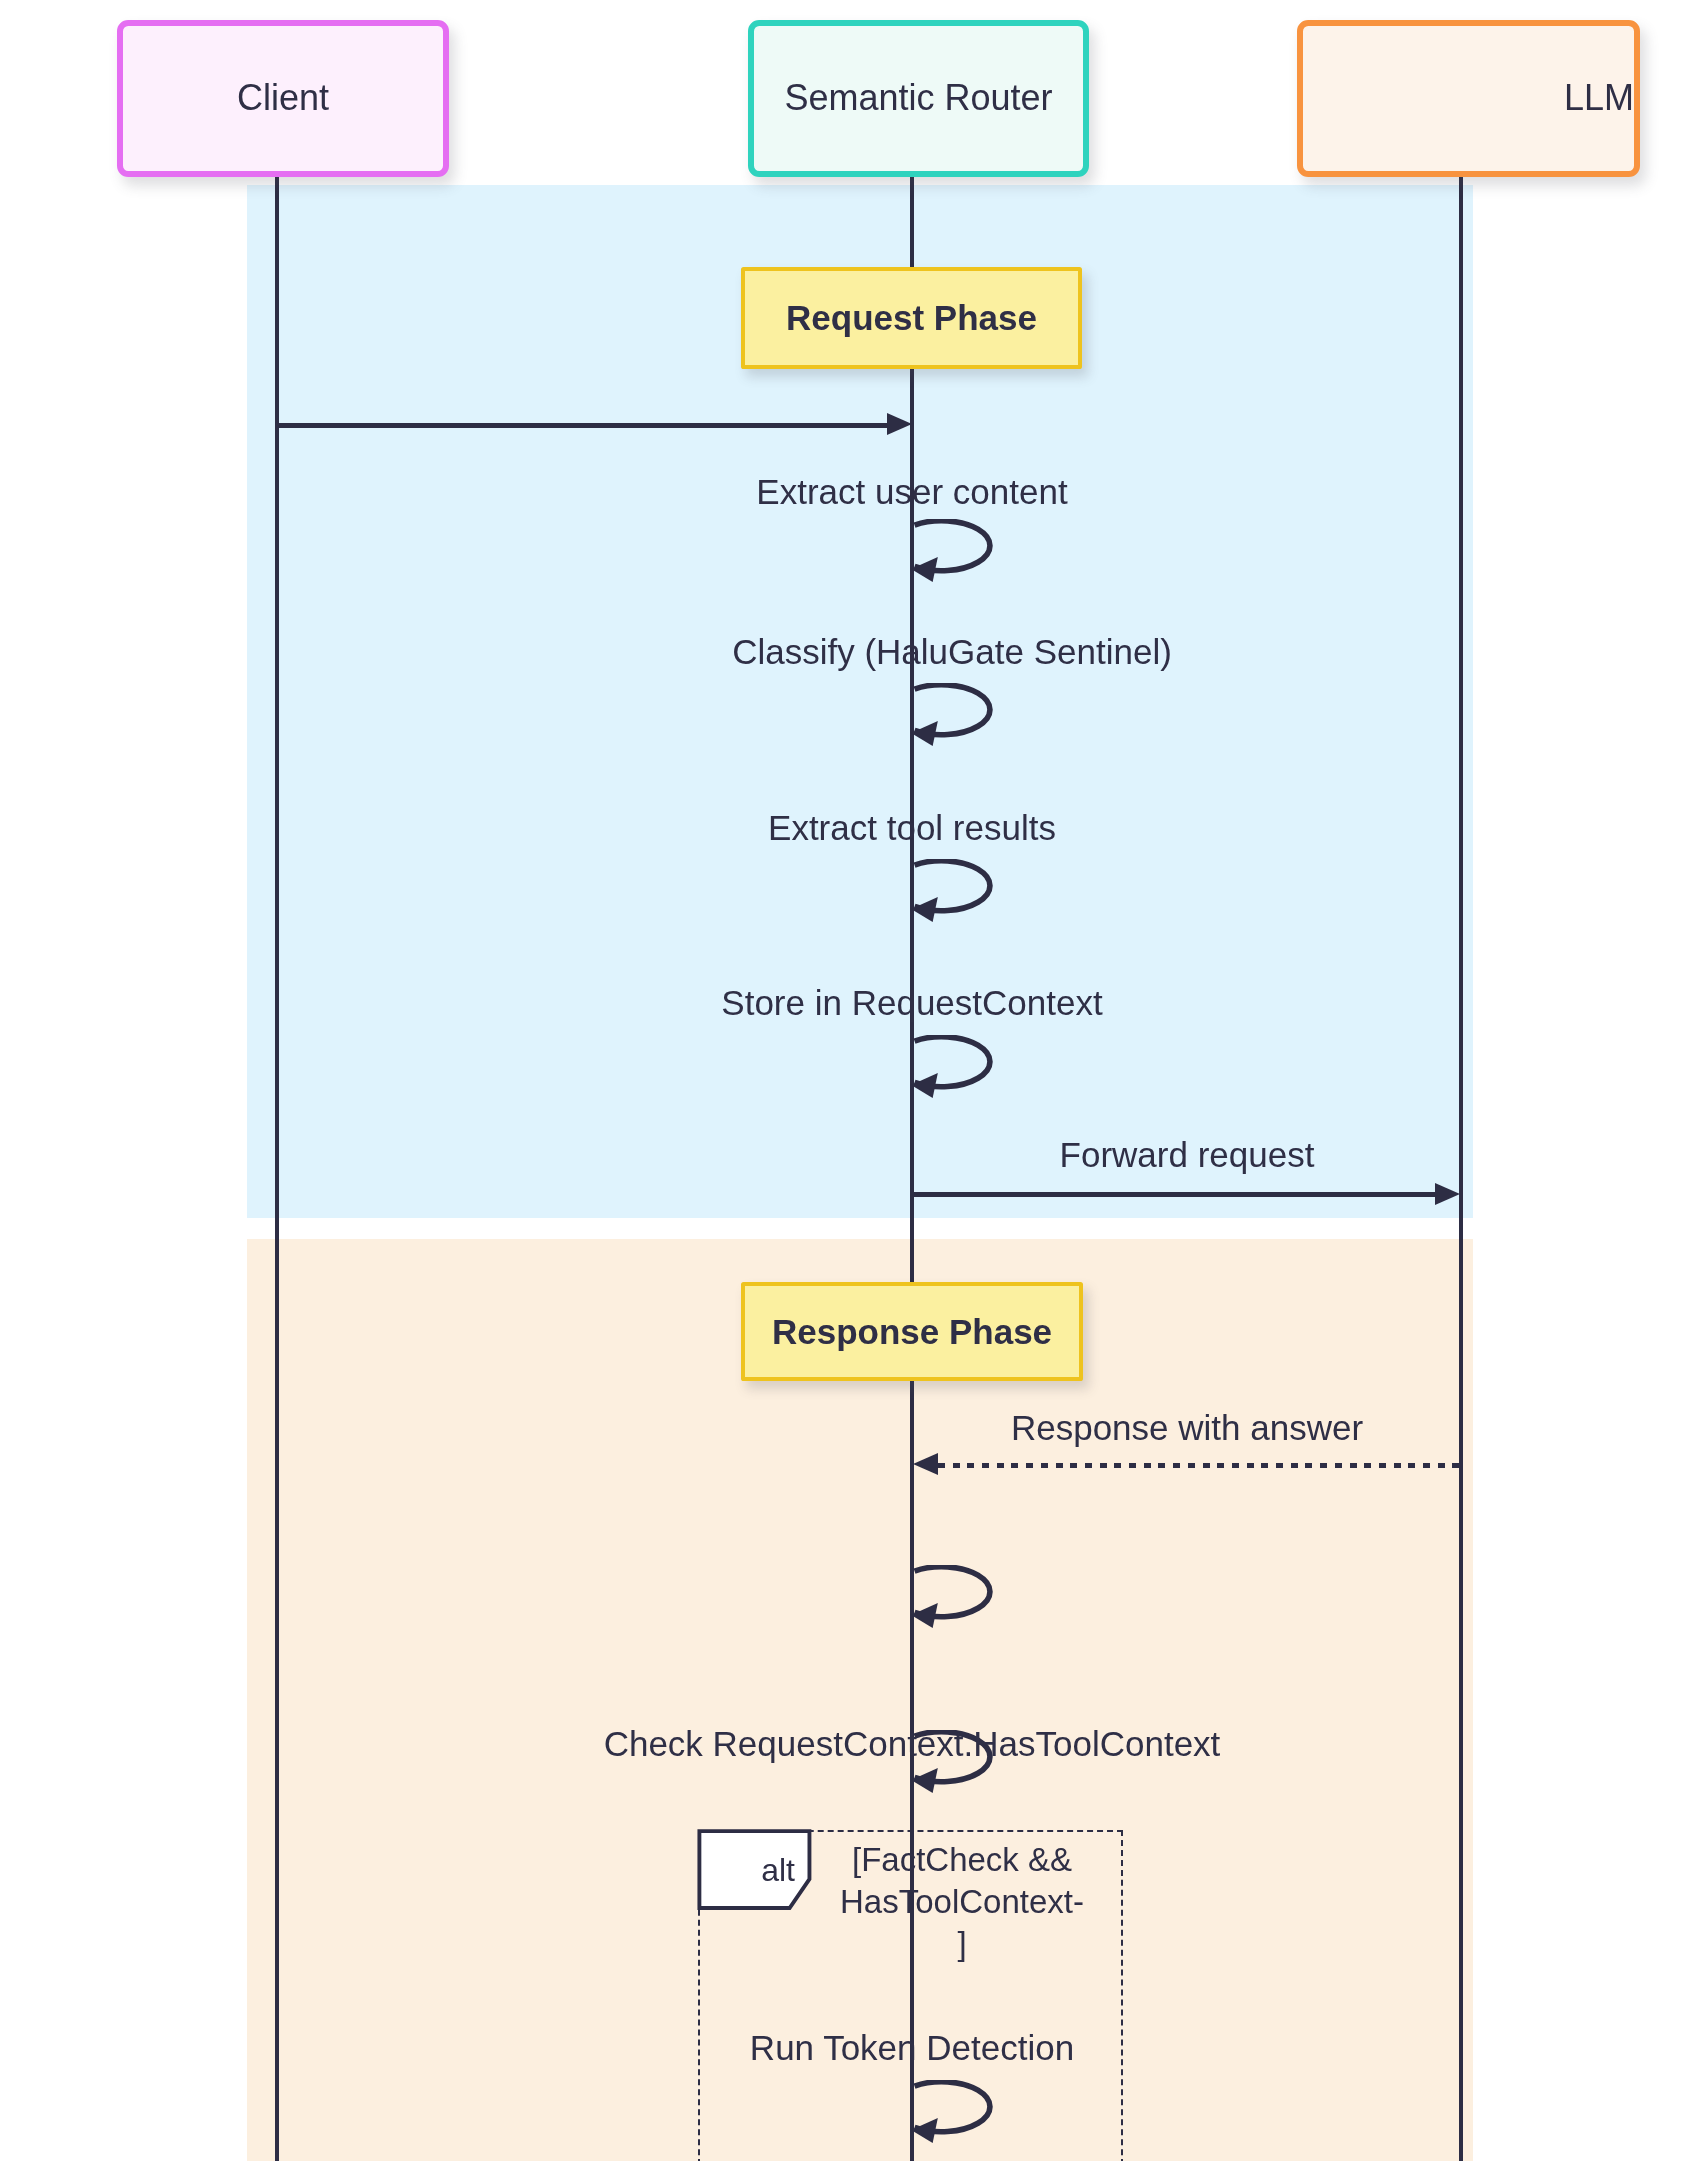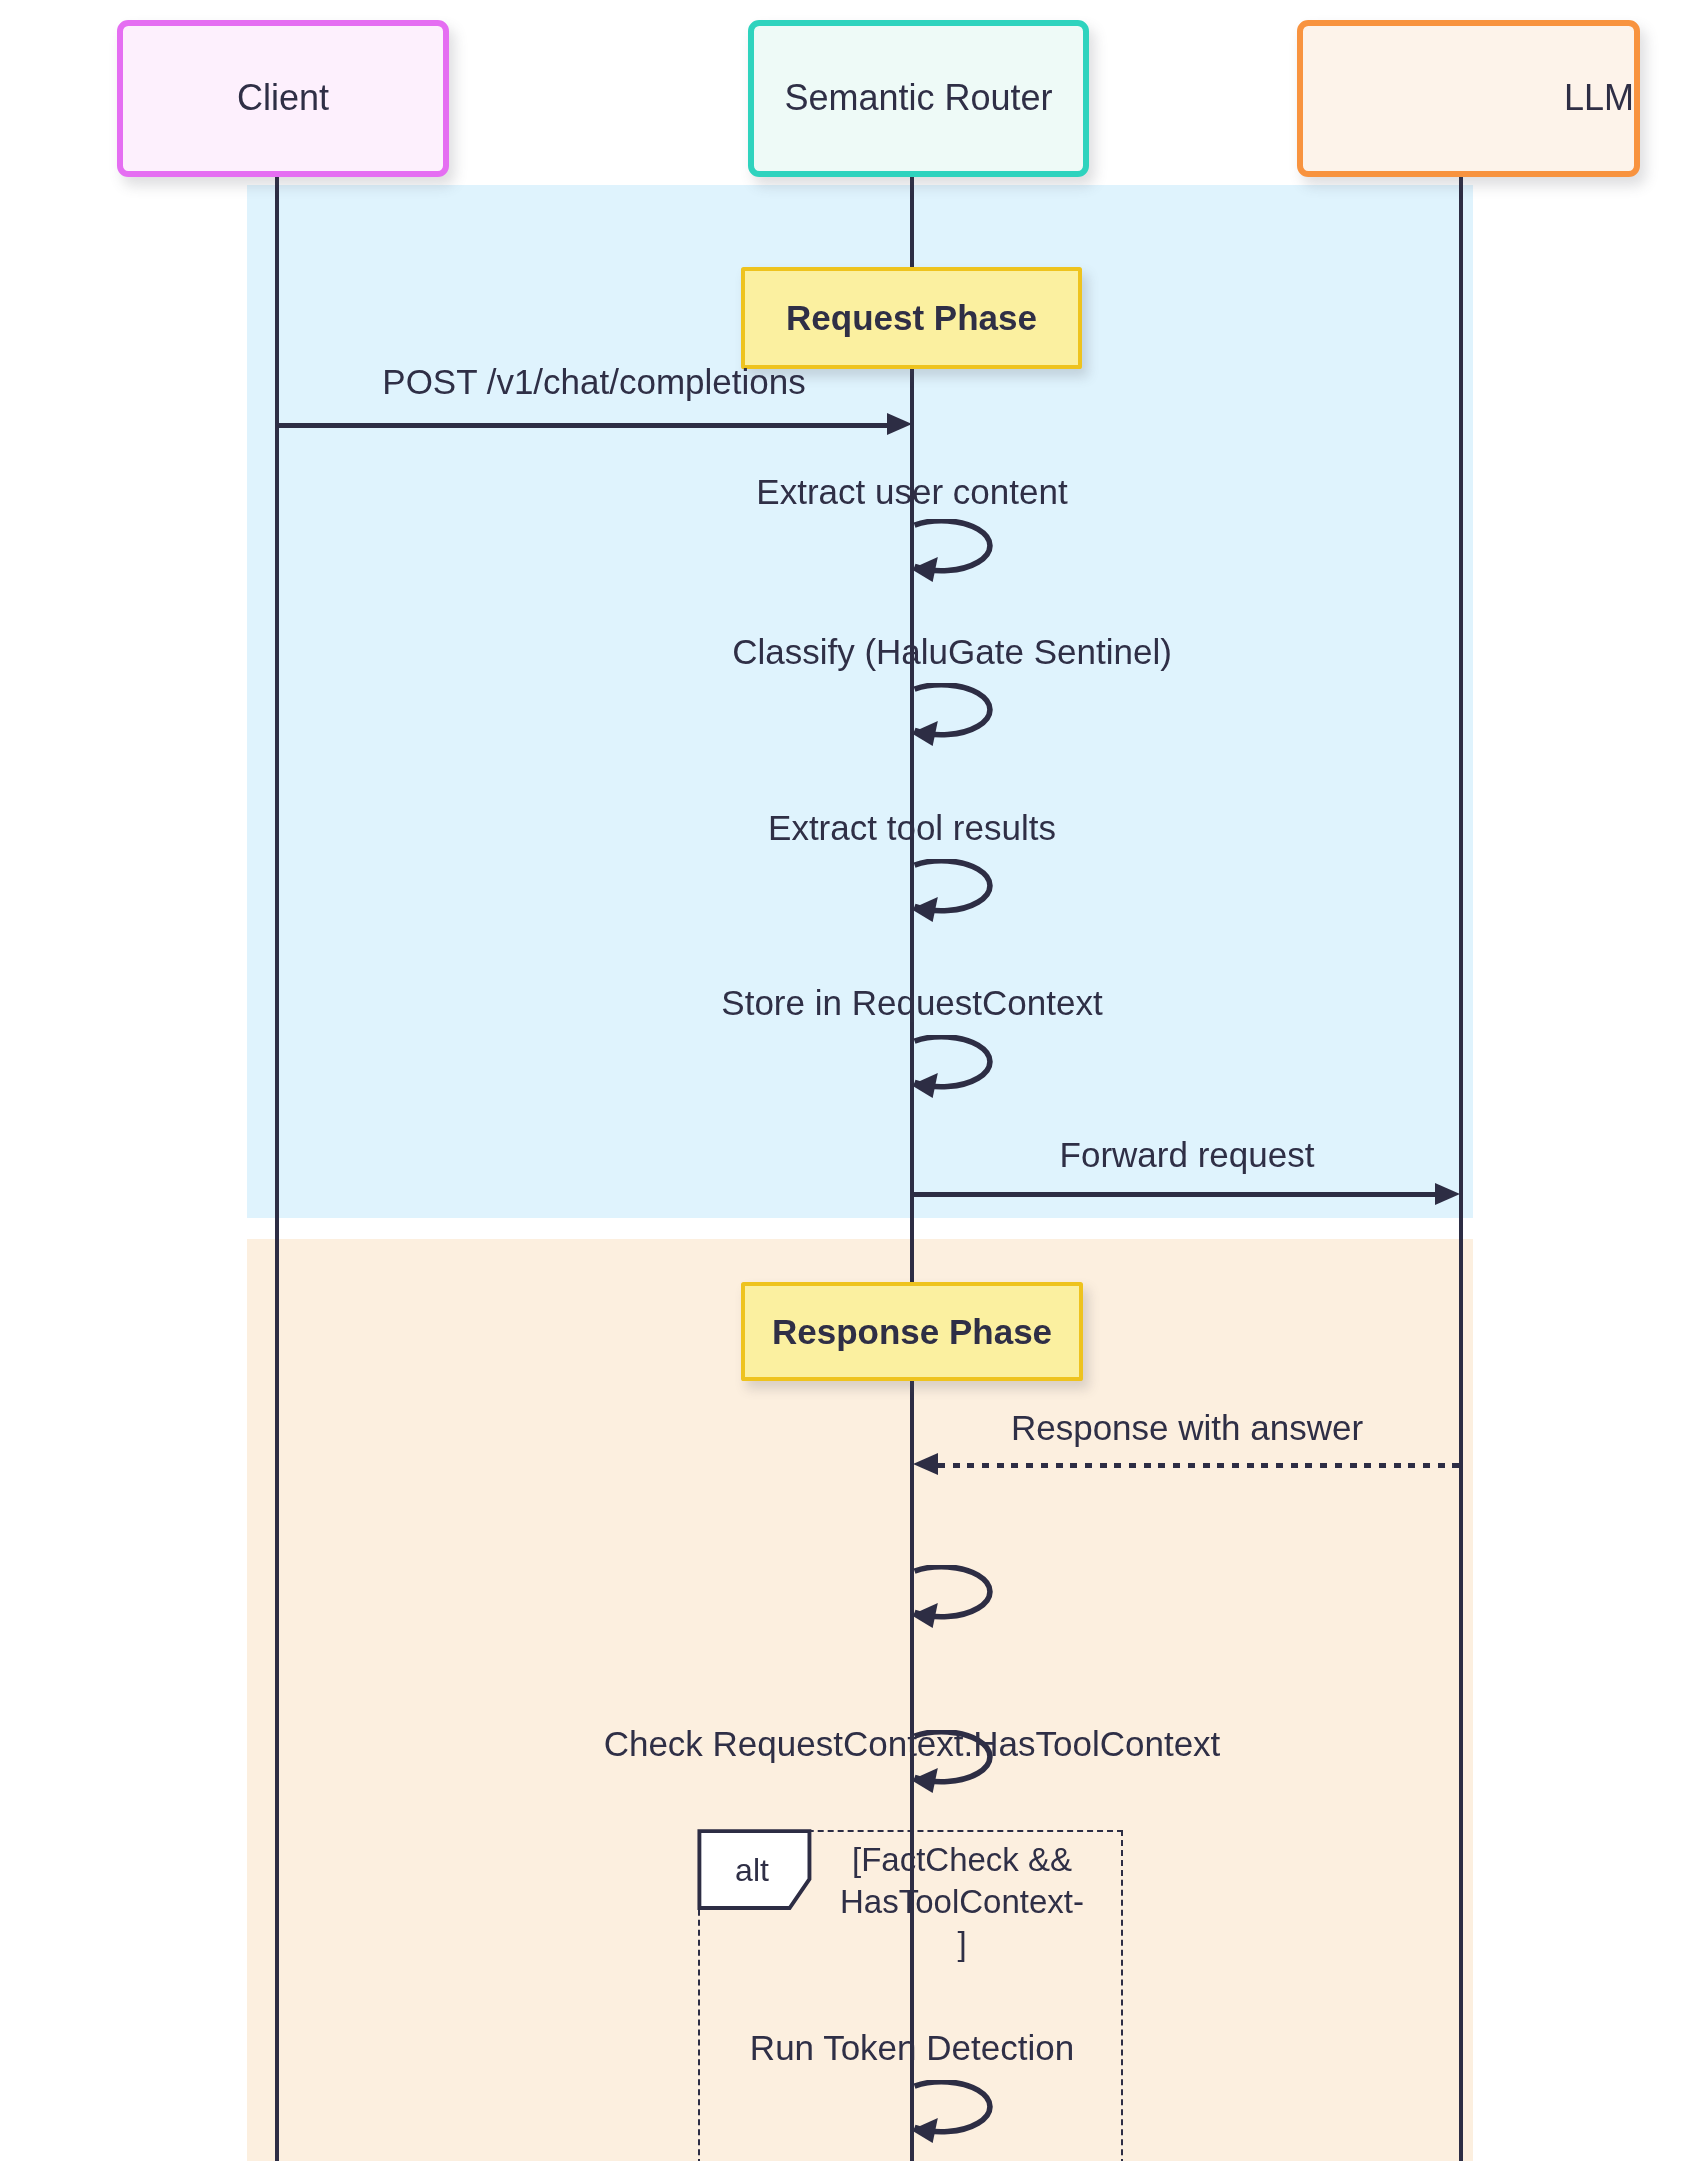--- a/index.html
+++ b/index.html
@@ -58,21 +58,21 @@
     border-right:25px solid #2d2d44;
   }
   .loop{position:absolute;z-index:6;}
   .alt-frame{
     position:absolute;z-index:5;
     border:2.6px dashed #2d2d44;
   }
   .alt-pentagon{position:absolute;z-index:7;}
   .alt-label-text{
     position:absolute;z-index:8;
-    font-size:32px;text-align:center;
+    font-size:32px;text-align:right;
   }
 </style>
 </head>
 <body>
 
 <div class="canvas">
 
   <div class="band band-request" style="left:247px;top:185px;width:1226px;height:1033px;"></div>
   <div class="band band-response" style="left:247px;top:1239px;width:1226px;height:1806px;"></div>
 
@@ -90,21 +90,20 @@
     <span>LLM</span>
   </div>
 
   <div class="note" style="left:741px;top:226px;width:333px;height:94px;margin-top:41px;">
     <span>Request Phase</span>
   </div>
   <div class="note" style="left:741px;top:1282px;width:334px;height:91px;">
     <span>Response Phase</span>
   </div>
 
-  <div class="msg" style="left:594px;top:362px;">POST /v1/chat/completions</div>
   <div class="arrow-line" style="left:277px;top:423px;width:612px;"></div>
   <div class="head-right" style="left:887px;top:413px;"></div>
 
   <div class="msg" style="left:912px;top:472px;">Extract user content</div>
   <svg class="loop" style="left:911px;top:519px;" width="108" height="69" viewBox="0 0 250 160">
     <path d="M 8 14 A 112 58 0 1 1 8 110" fill="none" stroke="#2d2d44" stroke-width="13"></path>
     <polygon points="0,116 62,88 50,146" fill="#2d2d44"></polygon>
   </svg>
 
   <div class="msg" style="left:952px;top:632px;">Classify (HaluGate Sentinel)</div>

